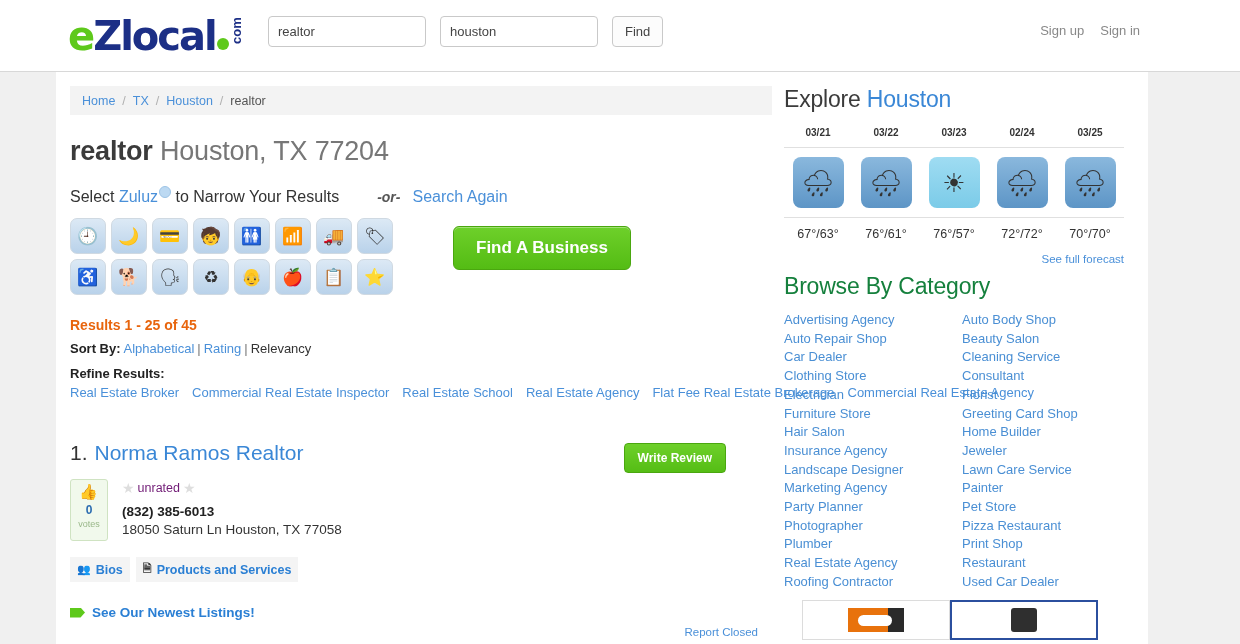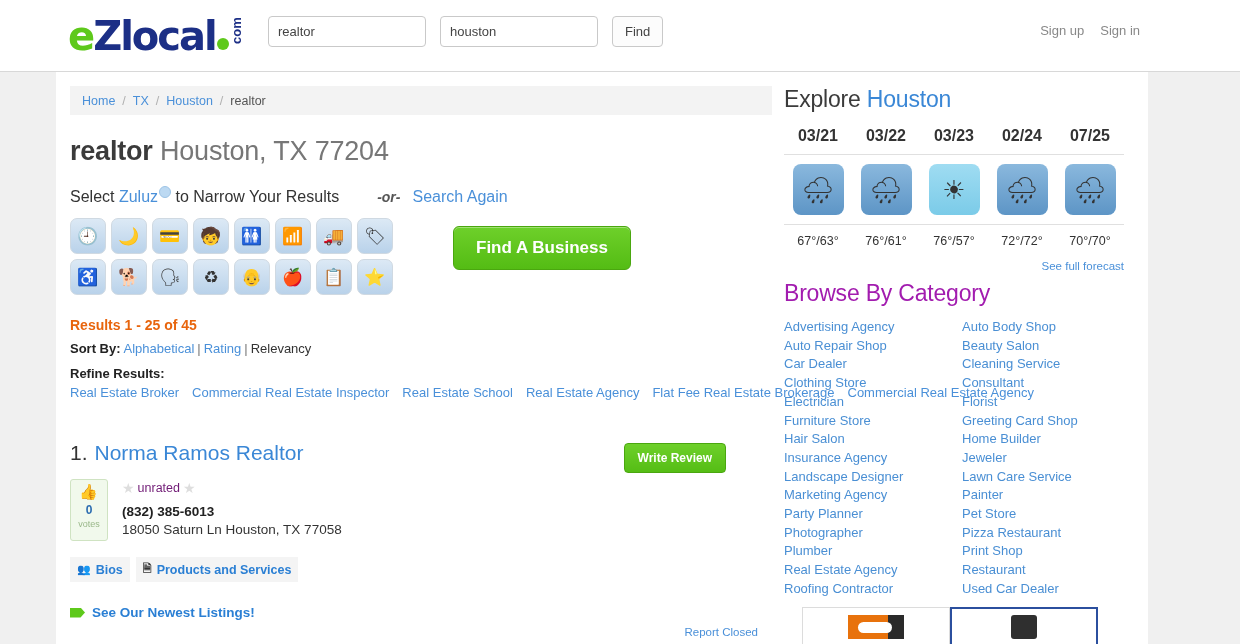--- a/index.html
+++ b/index.html
@@ -186,39 +186,39 @@
   }
 
   
   h2.explore {
     font-size:23px; font-weight:normal; color:#3b3b3b; margin:0; letter-spacing:-0.2px;
   }
   h2.explore a { color:#3a87d6; text-decoration:none; }
   .weather { margin-top:14px; width:340px; }
   .wx-row { display:flex; }
   .wx-cell { width:68px; text-align:center; }
-  .wx-date { font-size:16px; font-weight:bold; color:#333; padding-bottom:9px; }
+  .wx-date { font-size:10px; font-weight:bold; color:#333; padding-bottom:9px; }
   .wx-dates { border-bottom:1px solid #e0e0e0; }
   .wx-icons { padding:9px 0; border-bottom:1px solid #e0e0e0; }
   .wx-icon {
     width:51px; height:51px; border-radius:8px; margin:0 auto;
     display:flex; align-items:center; justify-content:center;
     font-size:26px; line-height:1;
   }
   .wx-rain { background:linear-gradient(#8ab8dd,#5d95c6); }
   .wx-sun  { background:linear-gradient(#9fdcf2,#7bcbe8); }
   .wx-temps { padding-top:9px; }
   .wx-temp { font-size:12.5px; color:#333; }
   .forecast-link {
     display:block; text-align:right; width:340px;
     font-size:11.5px; color:#4a90d9; text-decoration:none; margin-top:12px;
   }
 
   h2.browse {
-    font-size:23px; font-weight:normal; color:#a21caf;
+    font-size:23px; font-weight:normal; color:#15803d;
     margin:8px 0 0 0; letter-spacing:-0.2px;
   }
   .cat-grid {
     margin-top:11px; display:grid; grid-template-columns:178px 178px;
     row-gap:0px;
   }
   .cat-grid a {
     color:#4a8fd4; text-decoration:none; font-size:13px; line-height:18.7px;
   }
   .promo-row { display:flex; gap:0px; margin-top:8px; padding-left:18px; }
@@ -385,21 +385,21 @@
           <div class="wx-cell">
               <div class="wx-date">03/22</div>
             </div>
           <div class="wx-cell">
               <div class="wx-date">03/23</div>
             </div>
           <div class="wx-cell">
               <div class="wx-date">02/24</div>
             </div>
           <div class="wx-cell">
-              <div class="wx-date">07/25</div>
+              <div class="wx-date">03/25</div>
             </div>
         </div>
         <div class="wx-row wx-icons">
           <div class="wx-cell">
               <div class="wx-icon wx-rain">🌧</div>
             </div>
           <div class="wx-cell">
               <div class="wx-icon wx-rain">🌧</div>
             </div>
           <div class="wx-cell">

